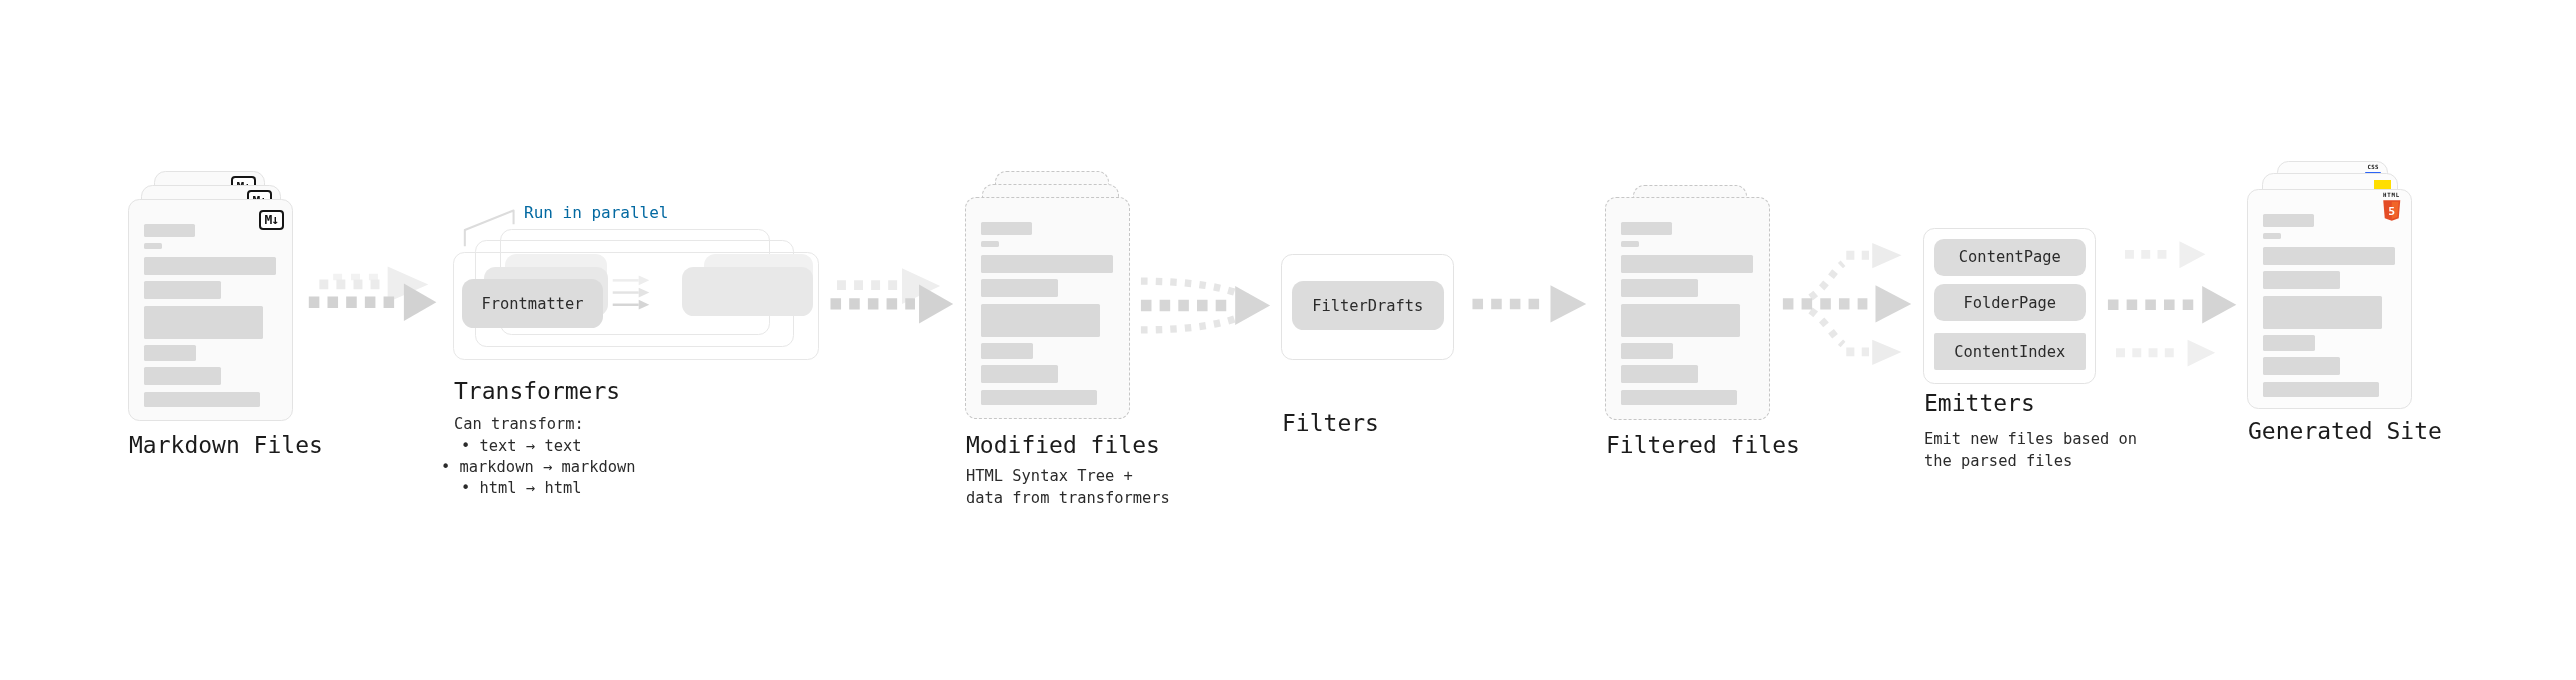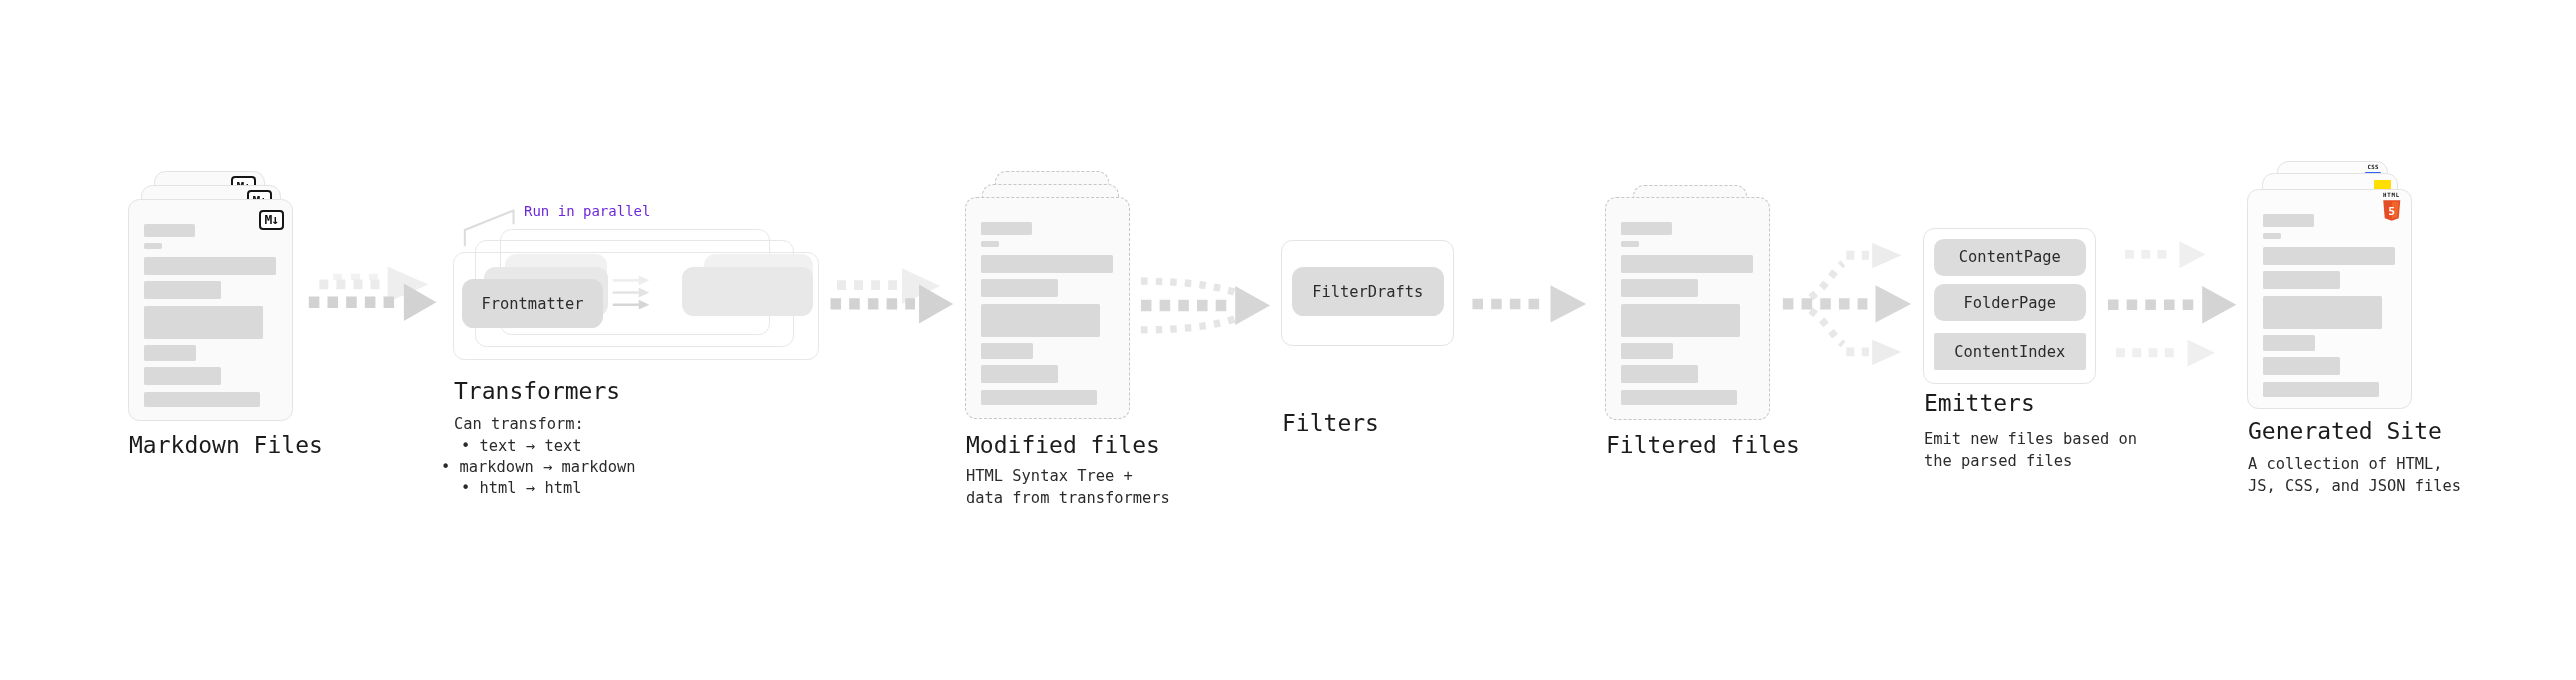--- a/index.html
+++ b/index.html
@@ -9,21 +9,21 @@
   }
 
   
   .doc-card{position:absolute;background:#fafafa;border:1.6px solid #e3e3e3;border-radius:11.4px;box-sizing:border-box;}
   .doc-card.dashed{border:1.6px dashed #c6c6c6;}
   .bar{position:absolute;left:15.4px;background:#d9d9d9;border-radius:1.6px;}
 
   
   .stage-title{position:absolute;font-size:23px;line-height:26px;font-weight:500;color:#1b1b1b;white-space:nowrap;}
   .sub{position:absolute;font-size:15.4px;line-height:22px;color:#2b2b2b;white-space:pre-line;}
-  .ghost-note{position:absolute;font-size:14px;color:#6d28d9;white-space:nowrap;}
+  .ghost-note{position:absolute;font-size:16px;color:#0369a1;white-space:nowrap;}
 
   
   .pill{position:absolute;background:#dcdcdc;border-radius:11.4px;display:flex;align-items:center;justify-content:center;
         font-size:15.4px;color:#2b2b2b;box-sizing:border-box;white-space:nowrap;}
   .pill.g1{background:#e8e8e8;}
   .pill.g2{background:#f1f1f1;}
   .frame{position:absolute;border:1.6px solid #e7e7e7;border-radius:11.4px;box-sizing:border-box;background:transparent;}
   .panel{position:absolute;border:1.6px solid #e3e3e3;border-radius:11.4px;background:#fff;box-sizing:border-box;}
 
   
@@ -91,21 +91,21 @@
       <div class="bar" style="top: 81px; width: 77px; height: 18px;"></div>
       <div class="bar" style="top: 106px; width: 119px; height: 32.5px;"></div>
       <div class="bar" style="top: 145px; width: 52px; height: 16.3px;"></div>
       <div class="bar" style="top: 167px; width: 77px; height: 18px;"></div>
       <div class="bar" style="top: 192px; width: 116px; height: 14.6px;"></div>
     </div>
   <div class="stage-title" style="left:966px;top:432px;">Modified files</div>
   <div class="sub" style="left:966px;top:465px;">HTML Syntax Tree +
 data from transformers</div>
 
-  <div class="panel" style="left:1281px;top:240px;width:173px;height:106px;">
+  <div class="panel" style="left:1281px;top:254px;width:173px;height:106px;">
     <div class="pill" style="left:9.8px;top:26px;width:152px;height:49px;">FilterDrafts</div>
   </div>
   <div class="stage-title" style="left:1282px;top:378px;margin-top:32px;">Filters</div>
 
   <div class="doc-card dashed" style="left:1633px;top:185px;width:114px;height:222px;"></div>
   <div class="doc-card dashed doc-lines" style="left:1605px;top:197px;width:165px;height:223px;">
       <div class="bar" style="top: 24.4px; width: 51px; height: 13px;"></div>
       <div class="bar" style="top: 43px; width: 18px; height: 5.7px;"></div>
       <div class="bar" style="top: 57px; width: 132px; height: 18px;"></div>
       <div class="bar" style="top: 81px; width: 77px; height: 18px;"></div>
@@ -146,22 +146,20 @@
   <div class="bar" style="top: 24.4px; width: 51px; height: 13px;"></div>
       <div class="bar" style="top: 43px; width: 18px; height: 5.7px;"></div>
       <div class="bar" style="top: 57px; width: 132px; height: 18px;"></div>
       <div class="bar" style="top: 81px; width: 77px; height: 18px;"></div>
       <div class="bar" style="top: 106px; width: 119px; height: 32.5px;"></div>
       <div class="bar" style="top: 145px; width: 52px; height: 16.3px;"></div>
       <div class="bar" style="top: 167px; width: 77px; height: 18px;"></div>
       <div class="bar" style="top: 192px; width: 116px; height: 14.6px;"></div>
     </div>
   <div class="stage-title" style="left:2248px;top:418px;">Generated Site</div>
-  <div class="sub" style="left:2248px;top:453px;">A collection of HTML,
-JS, CSS, and JSON files</div>
 
   <svg class="overlay" width="2576" height="681" viewBox="0 0 3170 838">
 
     <polyline points="572,303 572,283 632,259 632,276" fill="none" stroke="#dcdcdc" stroke-width="2.5" stroke-linejoin="round"></polyline>
 
     <g>
       <line x1="754" y1="345" x2="786" y2="345" stroke="#ededed" stroke-width="3"></line>
       <polygon points="786,339 799,345 786,351" fill="#ededed"></polygon>
       <line x1="754" y1="360" x2="786" y2="360" stroke="#e3e3e3" stroke-width="3"></line>
       <polygon points="786,354 799,360 786,366" fill="#e3e3e3"></polygon>

